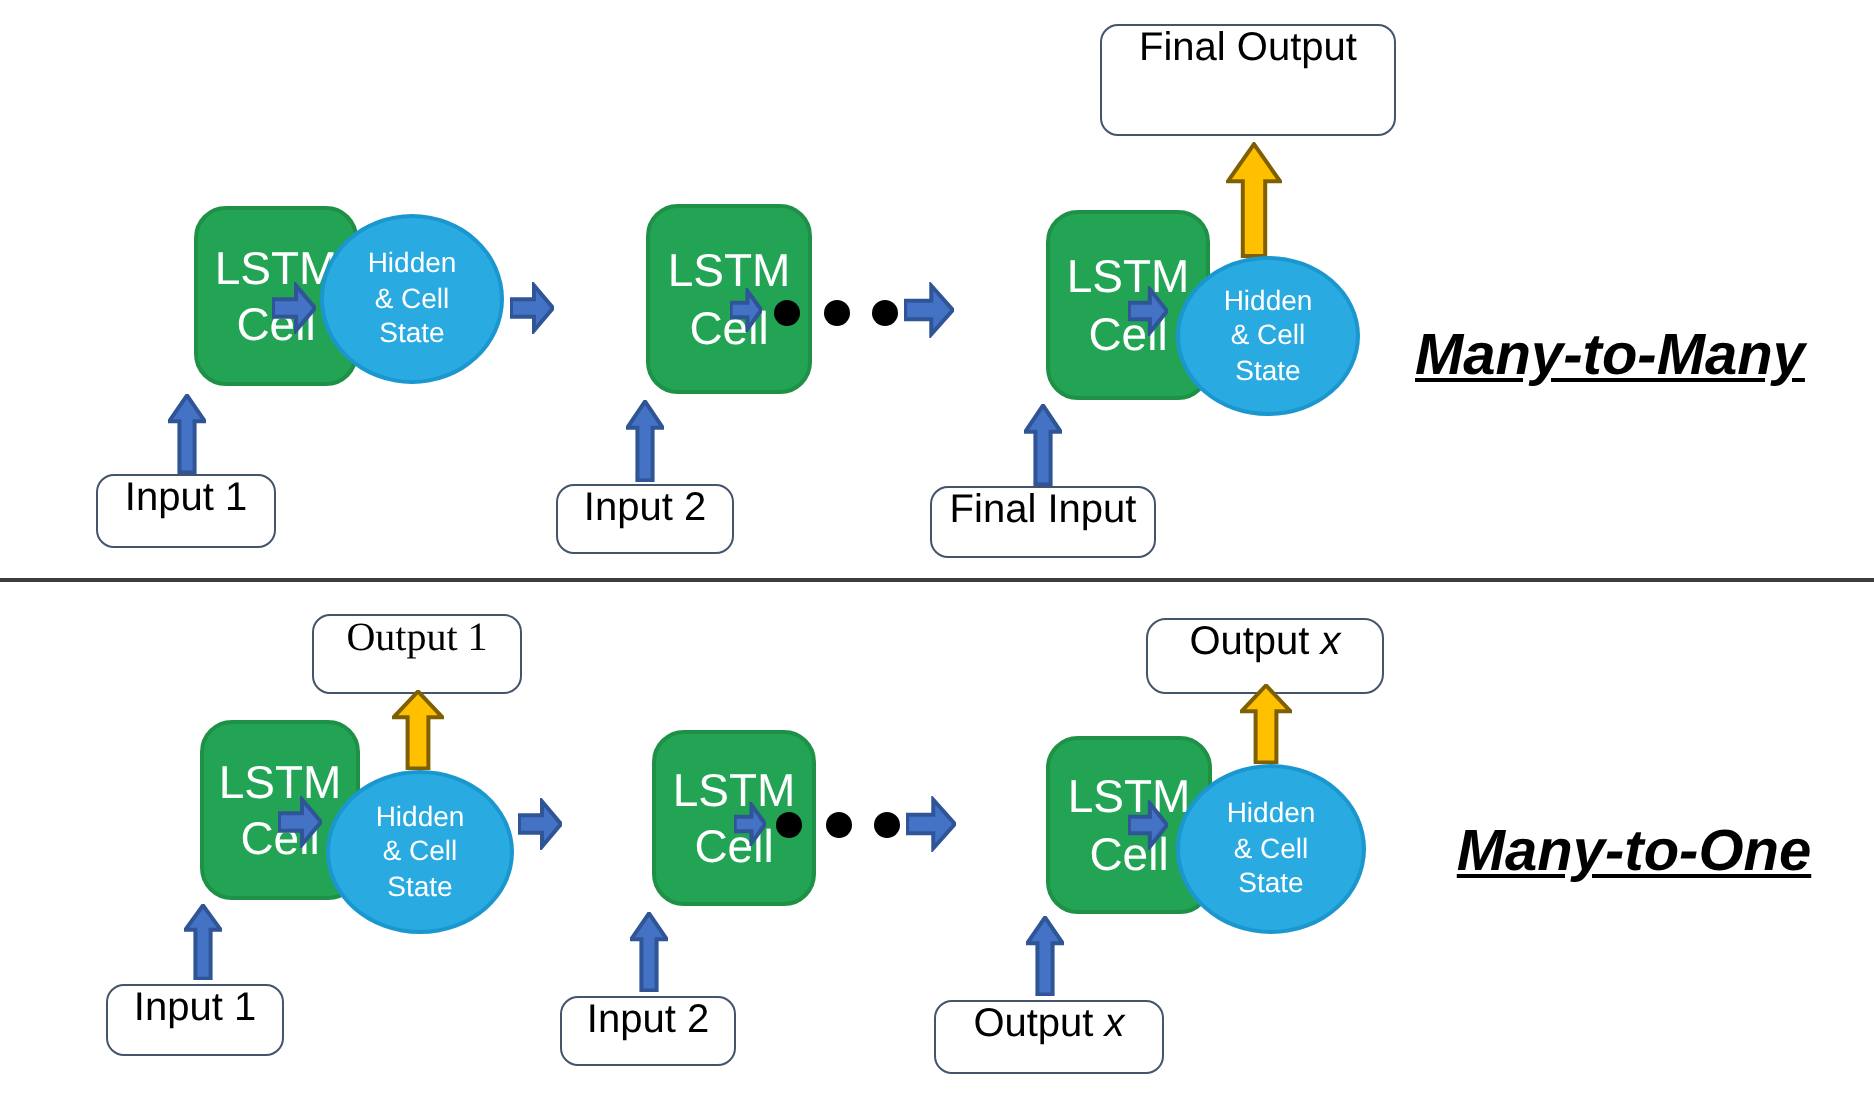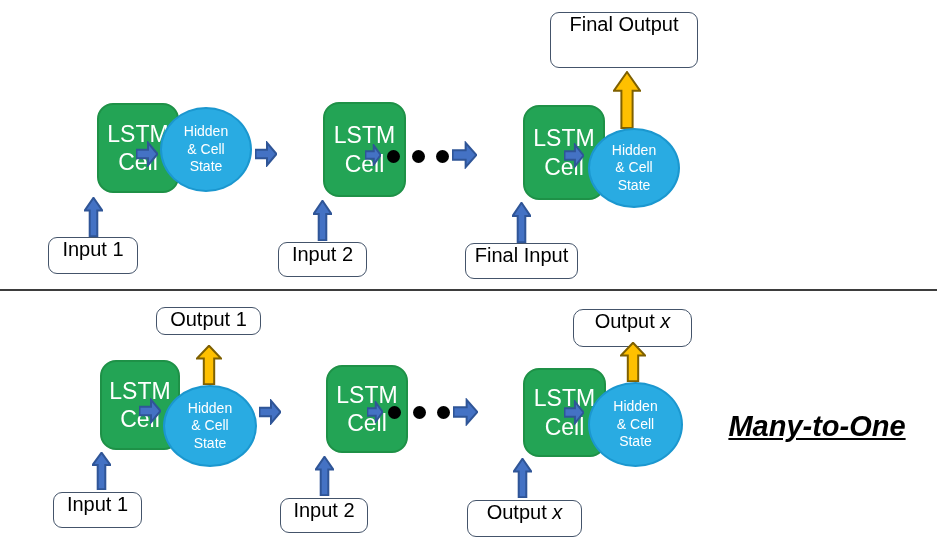--- a/index.html
+++ b/index.html
@@ -109,20 +109,21 @@
         <polygon vector-effect="non-scaling-stroke" points="1,10 24,10 24,2 43,15 24,28 24,20 1,20"></polygon>
       </svg>
   </div>
 
   <div class="abs state" style="left:588px; top:128px; width:92px; height:80px;">
     <div>Hidden</div>
     <div>&amp; Cell</div>
     <div>State</div>
   </div>
 
+  <div class="abs title" style="left:700px; top:162px; width:210px;">Many-to-Many</div>
 
   <div class="abs" style="left:84px; top:197px; width:19px; height:40px;">
     <svg class="arrow arrow-blue" viewBox="0 0 30 56" preserveAspectRatio="none">
         <polygon vector-effect="non-scaling-stroke" points="15,1 29,19 21,19 21,55 9,55 9,19 1,19"></polygon>
       </svg>
   </div>
   <div class="abs" style="left:313px; top:200px; width:19px; height:41px;">
     <svg class="arrow arrow-blue" viewBox="0 0 30 56" preserveAspectRatio="none">
         <polygon vector-effect="non-scaling-stroke" points="15,1 29,19 21,19 21,55 9,55 9,19 1,19"></polygon>
       </svg>
@@ -138,21 +139,21 @@
   </div>
   <div class="abs wbox" style="left:278px; top:242px; width:89px; height:35px;">
     <span>Input 2</span><span class="it"></span>
   </div>
   <div class="abs wbox" style="left:465px; top:243px; width:113px; height:36px;">
     <span>Final Input</span><span class="it"></span>
   </div>
 
   <div class="abs divider" style="left:0; top:289px; width:937px; height:2px;"></div>
 
-  <div class="abs wbox" style="left:156px; top:307px; width:105px; height:28px;">
+  <div class="abs wbox" style="left:156px; top:307px; width:105px; height:40px;font-family:Liberation Serif, serif;">
     <span>Output 1</span><span class="it"></span>
   </div>
 
   <div class="abs" style="left:196px; top:345px; width:26px; height:40px;">
     <svg class="arrow arrow-yellow" viewBox="0 0 30 56" preserveAspectRatio="none">
         <polygon vector-effect="non-scaling-stroke" points="15,1 29,19 21,19 21,55 9,55 9,19 1,19"></polygon>
       </svg>
   </div>
 
   <div class="abs wbox" style="left:573px; top:309px; width:119px; height:38px;border-radius:10px;">

